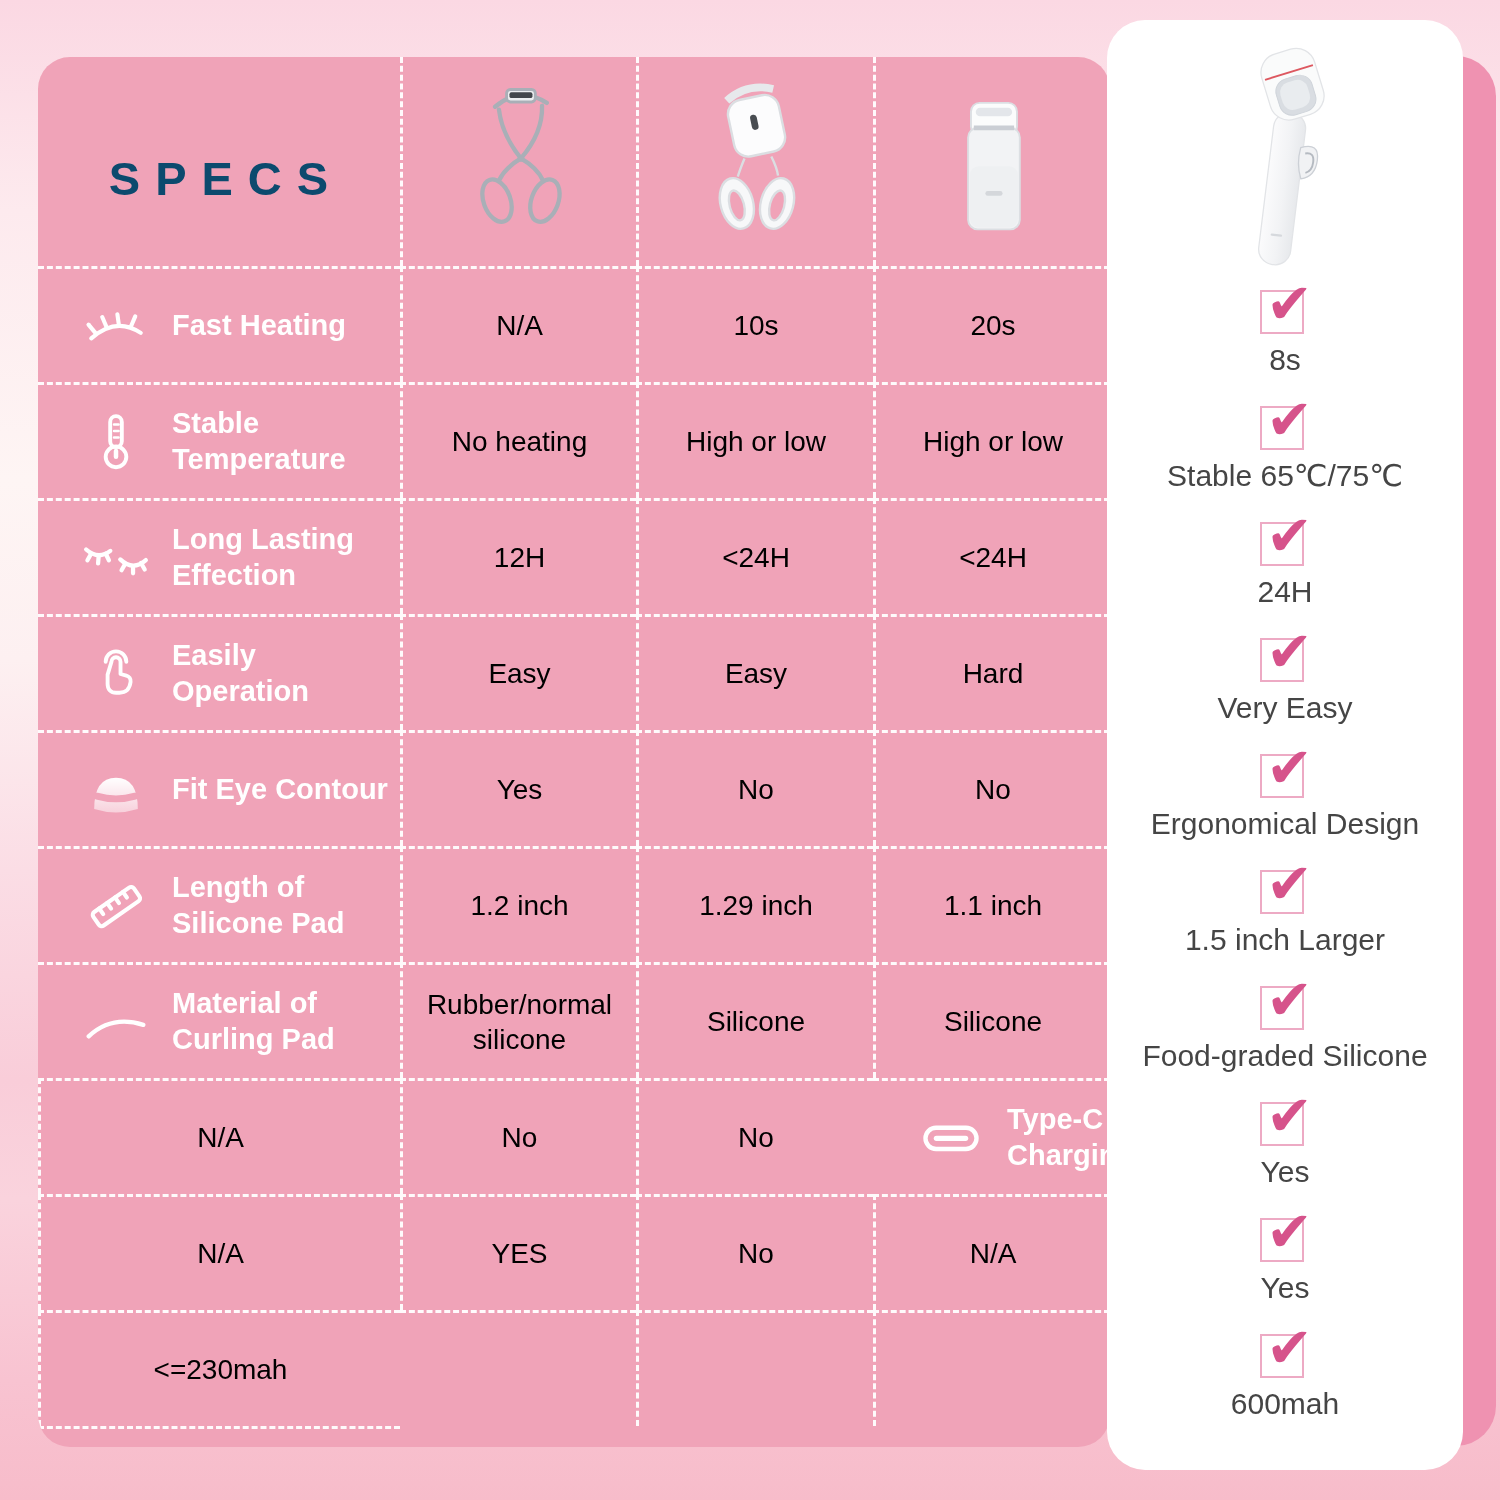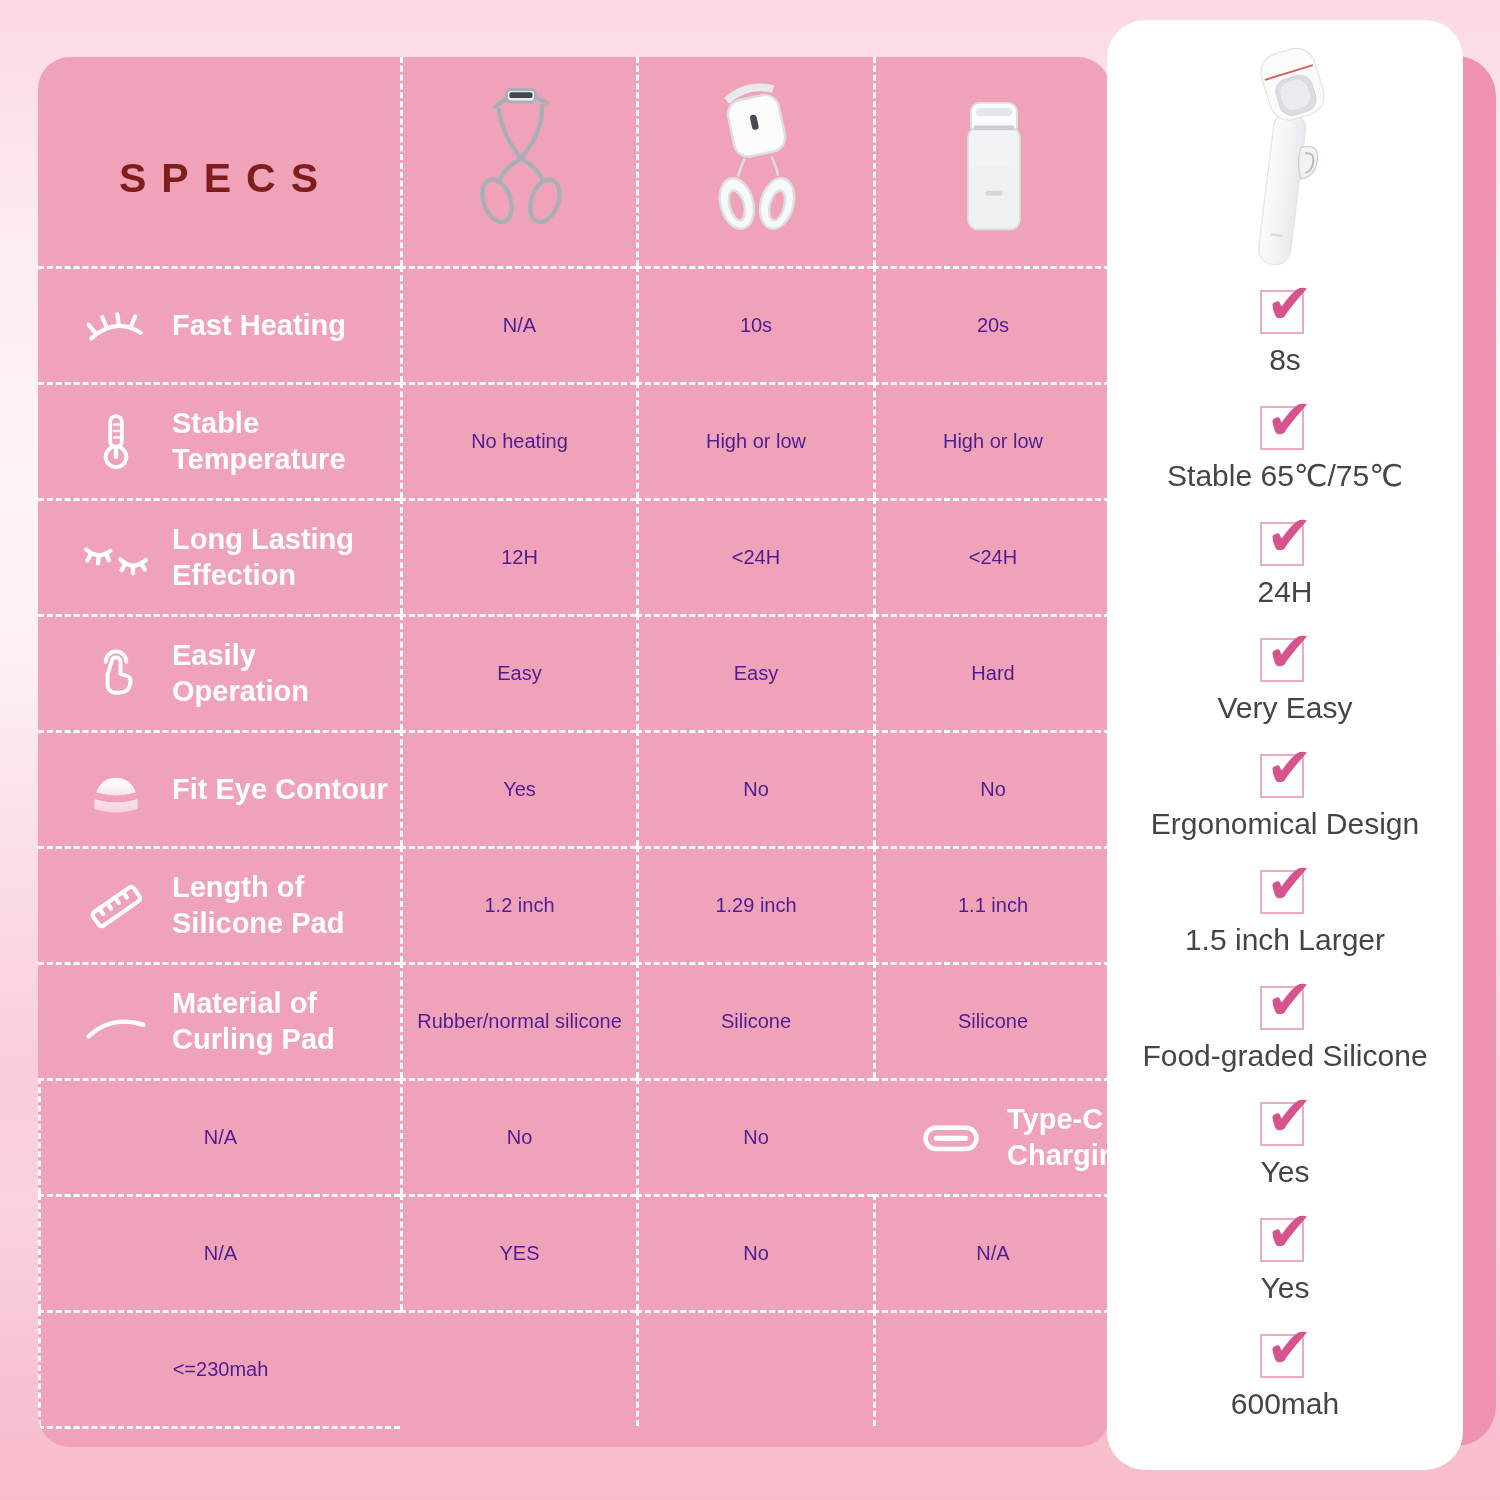--- a/index.html
+++ b/index.html
@@ -11,26 +11,26 @@
   
   .table-card{
     position:absolute;left:38px;top:57px;width:1072px;height:1390px;
     background:#f0a3b8;border-radius:32px;z-index:1;overflow:hidden;
   }
   #grid{display:grid;grid-template-columns:362px 236px 237px 237px;
     grid-template-rows:209px repeat(10,116px) 21px;width:100%;height:100%;}
   .cell{position:relative;display:flex;align-items:center;justify-content:center;}
   .bl{border-left:3px dashed rgba(255,255,255,.95);}
   .bt{border-top:3px dashed rgba(255,255,255,.95);}
-  .specs{font-size:41px;font-weight:bold;color:#7f1d1d;letter-spacing:15px;margin:34px 0 0 14px;}
+  .specs{font-size:47px;font-weight:bold;color:#0c4a6e;letter-spacing:15px;margin:34px 0 0 14px;}
   .hdr svg{margin-top:14px;}
   .lab{justify-content:flex-start;padding-left:40px;gap:18px;}
   .lab .ic{width:76px;flex:none;display:flex;justify-content:center;align-items:center;}
   .lt{font-weight:bold;font-size:29px;line-height:1.22;color:#fff;max-width:238px;}
-  .val span{display:block;font-size:20px;font-weight:500;color:#4c1d95;text-align:center;line-height:1.25;max-width:205px;overflow-wrap:break-word;}
+  .val span{display:block;font-size:28px;font-weight:500;color:#000000;text-align:center;line-height:1.25;max-width:205px;overflow-wrap:break-word;}
   
   .panel-shadow{position:absolute;left:1140px;top:56px;width:356px;height:1390px;
     background:#ef92b1;border-radius:40px;z-index:2;}
   .panel{position:absolute;left:1107px;top:20px;width:356px;height:1450px;
     background:#ffffff;border-radius:38px;z-index:3;}
   .hero{position:absolute;top:18px;left:0;right:0;height:244px;display:flex;justify-content:center;align-items:flex-start;}
   .chklist{position:absolute;top:252px;left:0;right:0;}
   .chk-item{height:116px;display:flex;flex-direction:column;align-items:center;justify-content:center;gap:8px;}
   .chk{position:relative;width:50px;height:52px;flex:none;}
   .chk .box{position:absolute;left:0;bottom:0;width:40px;height:40px;border:2.5px solid #edaac4;background:#fff;}

